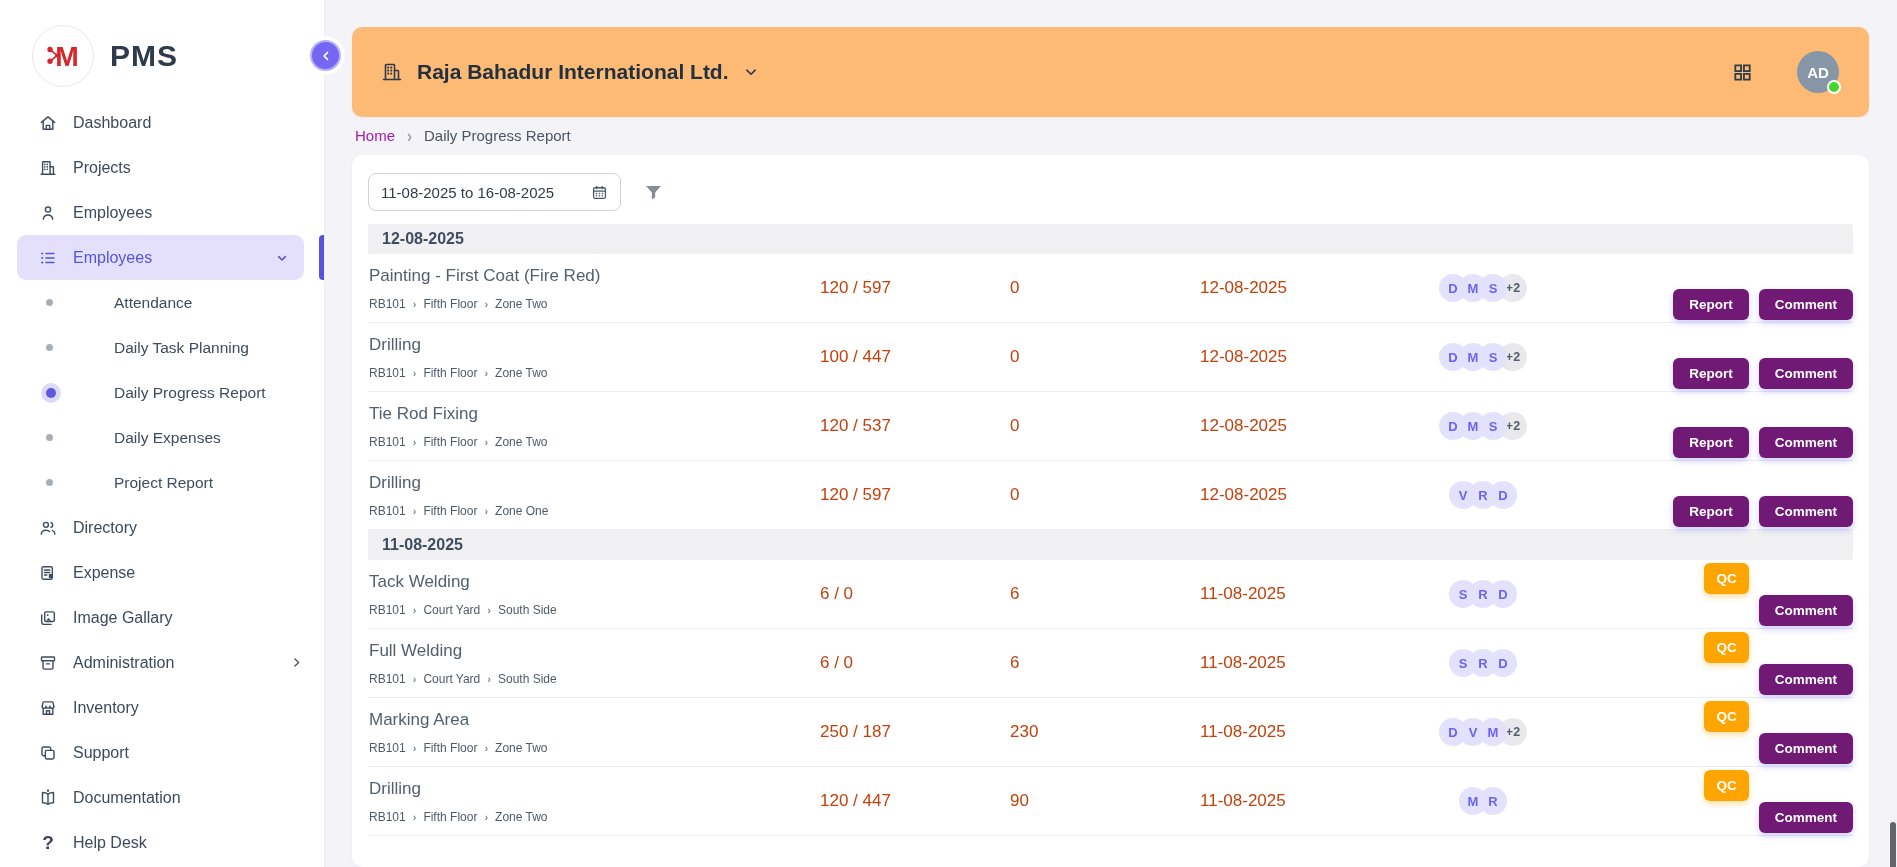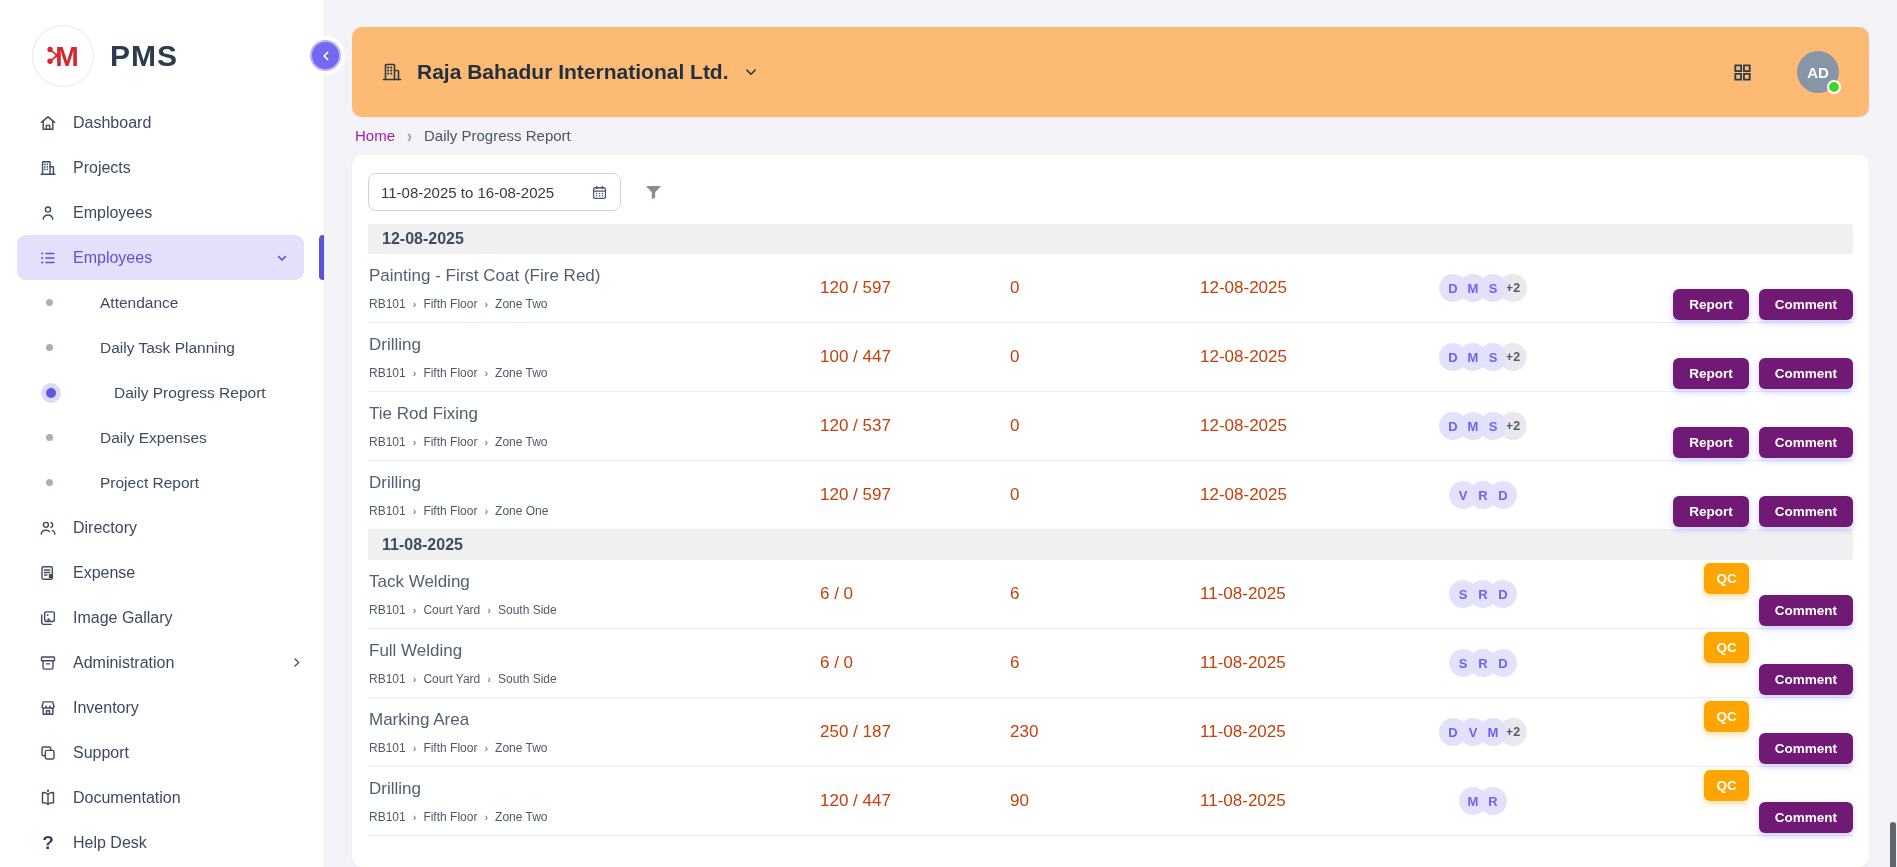--- a/index.html
+++ b/index.html
@@ -30,21 +30,21 @@
     background:#e4e0fb; border-radius:9px; color:#5a52d5;
   }
   .nav-item.active .icon svg path { stroke:#5a52d5; }
   .nav-item .trail { margin-left:auto; display:flex; align-items:center; }
   .sub-item {
     height:45px; display:flex; align-items:center; padding-left:46px;
     font-size:15.5px; font-weight:500; color:#3e4c5f; cursor:pointer;
   }
   .sub-dot { width:7px; height:7px; border-radius:50%; background:#a9aeb8; flex:none; }
   .sub-dot.on { width:10px; height:10px; background:#5f57e0; box-shadow:0 0 0 5px #ddd9f8; }
-  .sub-label { margin-left:47px; }
+  .sub-label { margin-left:61px; }
   .sub-item.on .sub-label { margin-left:58px; }
   .active-bar {
     position:absolute; right:0; width:5px; height:45px;
     background:#5a52d8; border-radius:4px 0 0 4px;
   }
   .q-icon { font-size:19px; font-weight:700; color:#3a4657; width:20px; text-align:center; }
   .collapse-btn {
     position:absolute; left:310px; top:40px; width:31px; height:31px; border-radius:50%;
     background:#7467f2; border:2px solid #b9b0f8; box-shadow:0 0 0 4px #ffffff;
     display:flex; align-items:center; justify-content:center; cursor:pointer; z-index:9;

